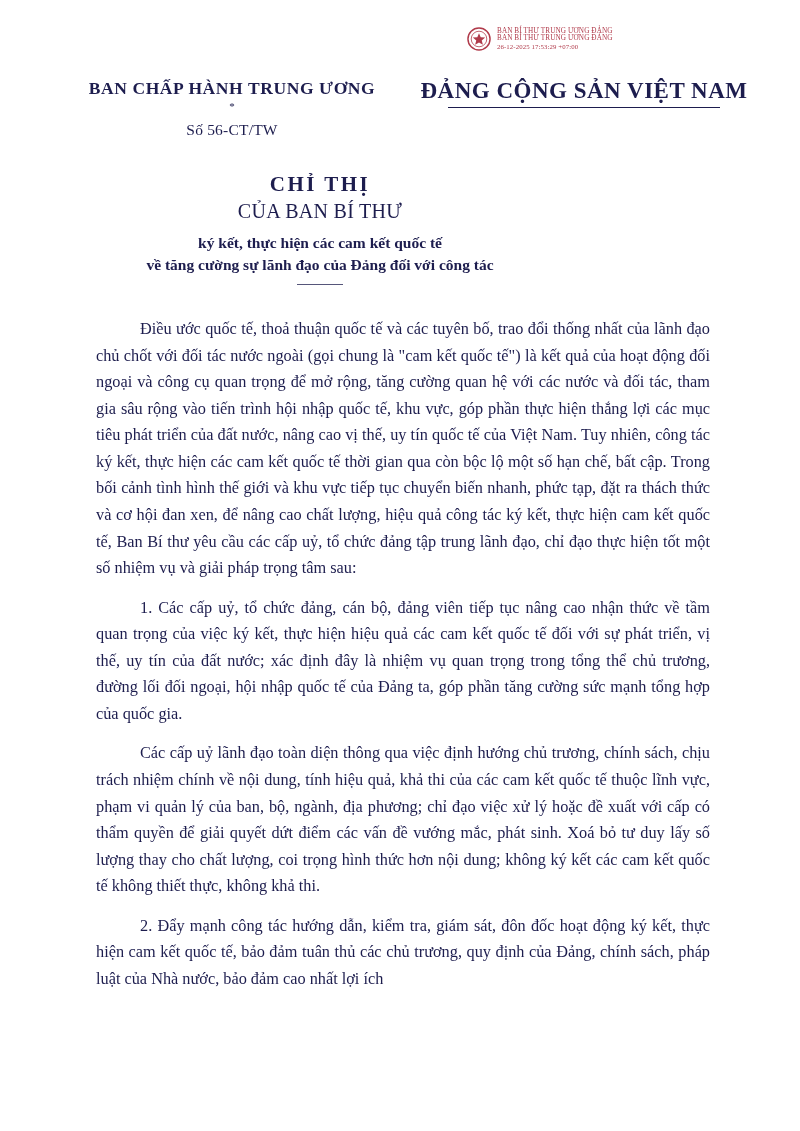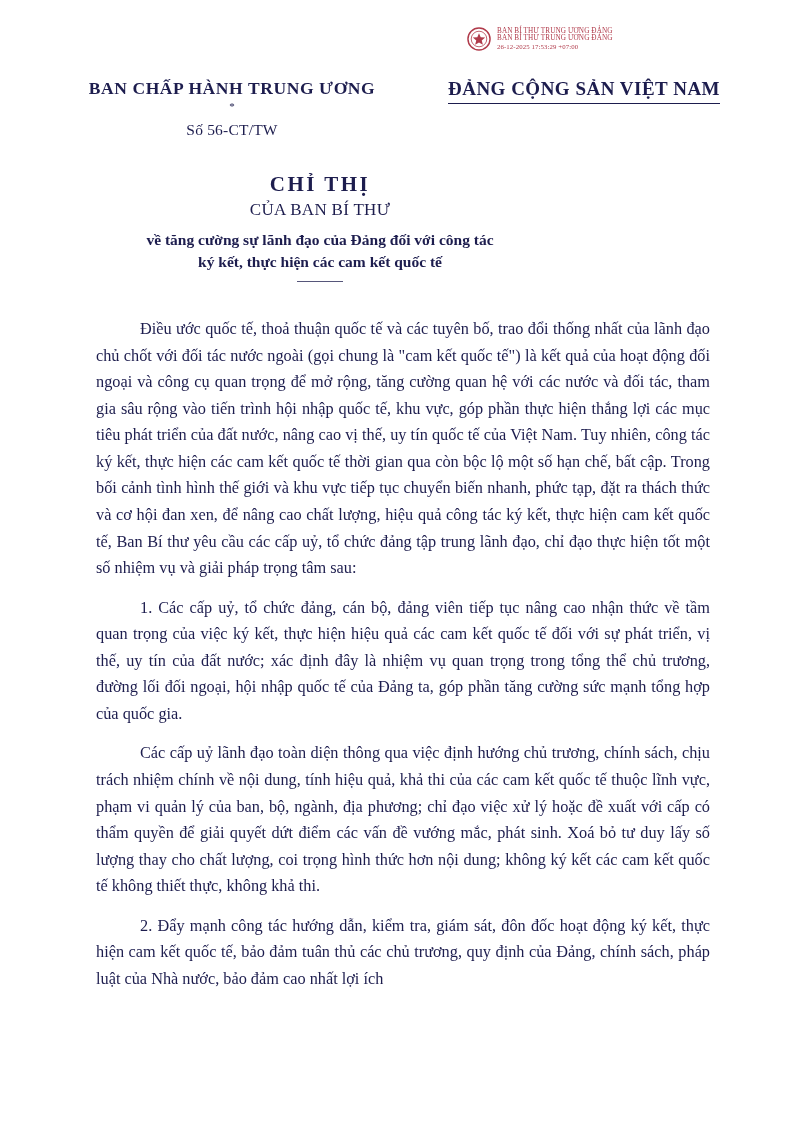--- a/index.html
+++ b/index.html
@@ -73,21 +73,21 @@
     text-align: center;
     padding-right: 40px;
   }
   .org-name {
     font-size: 17.5px;
     font-weight: bold;
     letter-spacing: .6px;
     white-space: nowrap;
   }
   .party-name {
-    font-size: 19px;
+    font-size: 23px;
     font-weight: bold;
     letter-spacing: .5px;
     white-space: nowrap;
   }
   .party-underline {
     width: 272px;
     height: 1.4px;
     background: #1d1d4e;
     margin: 3px auto 0;
   }
@@ -115,21 +115,21 @@
     left: 0;
     width: 640px;
     text-align: center;
   }
   .title-main {
     font-size: 21px;
     font-weight: bold;
     letter-spacing: 2.5px;
   }
   .title-sub {
-    font-size: 17px;
+    font-size: 20px;
     margin-top: 3px;
     letter-spacing: .3px;
   }
   .title-desc {
     font-size: 15.5px;
     font-weight: bold;
     margin-top: 9px;
     line-height: 1.45;
     padding: 0 120px;
   }
@@ -186,22 +186,22 @@
     <div class="header-right">
       <div class="party-name">ĐẢNG CỘNG SẢN VIỆT NAM</div>
       <div class="party-underline"></div>
     </div>
   </div>
 
   <div class="title-block">
     <div class="title-main">CHỈ THỊ</div>
     <div class="title-sub">CỦA BAN BÍ THƯ</div>
     <div class="title-desc">
+      <div>ký kết, thực hiện các cam kết quốc tế</div>
       <div>về tăng cường sự lãnh đạo của Đảng đối với công tác</div>
-      <div>ký kết, thực hiện các cam kết quốc tế</div>
     </div>
     <div class="title-rule"></div>
   </div>
 
   <div class="body-text">
     <p>Điều ước quốc tế, thoả thuận quốc tế và các tuyên bố, trao đổi thống nhất của lãnh đạo chủ chốt với đối tác nước ngoài (gọi chung là "cam kết quốc tế") là kết quả của hoạt động đối ngoại và công cụ quan trọng để mở rộng, tăng cường quan hệ với các nước và đối tác, tham gia sâu rộng vào tiến trình hội nhập quốc tế, khu vực, góp phần thực hiện thắng lợi các mục tiêu phát triển của đất nước, nâng cao vị thế, uy tín quốc tế của Việt Nam. Tuy nhiên, công tác ký kết, thực hiện các cam kết quốc tế thời gian qua còn bộc lộ một số hạn chế, bất cập. Trong bối cảnh tình hình thế giới và khu vực tiếp tục chuyển biến nhanh, phức tạp, đặt ra thách thức và cơ hội đan xen, để nâng cao chất lượng, hiệu quả công tác ký kết, thực hiện cam kết quốc tế, Ban Bí thư yêu cầu các cấp uỷ, tổ chức đảng tập trung lãnh đạo, chỉ đạo thực hiện tốt một số nhiệm vụ và giải pháp trọng tâm sau:</p>
     <p>1. Các cấp uỷ, tổ chức đảng, cán bộ, đảng viên tiếp tục nâng cao nhận thức về tầm quan trọng của việc ký kết, thực hiện hiệu quả các cam kết quốc tế đối với sự phát triển, vị thế, uy tín của đất nước; xác định đây là nhiệm vụ quan trọng trong tổng thể chủ trương, đường lối đối ngoại, hội nhập quốc tế của Đảng ta, góp phần tăng cường sức mạnh tổng hợp của quốc gia.</p>
     <p>Các cấp uỷ lãnh đạo toàn diện thông qua việc định hướng chủ trương, chính sách, chịu trách nhiệm chính về nội dung, tính hiệu quả, khả thi của các cam kết quốc tế thuộc lĩnh vực, phạm vi quản lý của ban, bộ, ngành, địa phương; chỉ đạo việc xử lý hoặc đề xuất với cấp có thẩm quyền để giải quyết dứt điểm các vấn đề vướng mắc, phát sinh. Xoá bỏ tư duy lấy số lượng thay cho chất lượng, coi trọng hình thức hơn nội dung; không ký kết các cam kết quốc tế không thiết thực, không khả thi.</p>
     <p>2. Đẩy mạnh công tác hướng dẫn, kiểm tra, giám sát, đôn đốc hoạt động ký kết, thực hiện cam kết quốc tế, bảo đảm tuân thủ các chủ trương, quy định của Đảng, chính sách, pháp luật của Nhà nước, bảo đảm cao nhất lợi ích</p>
   </div>

